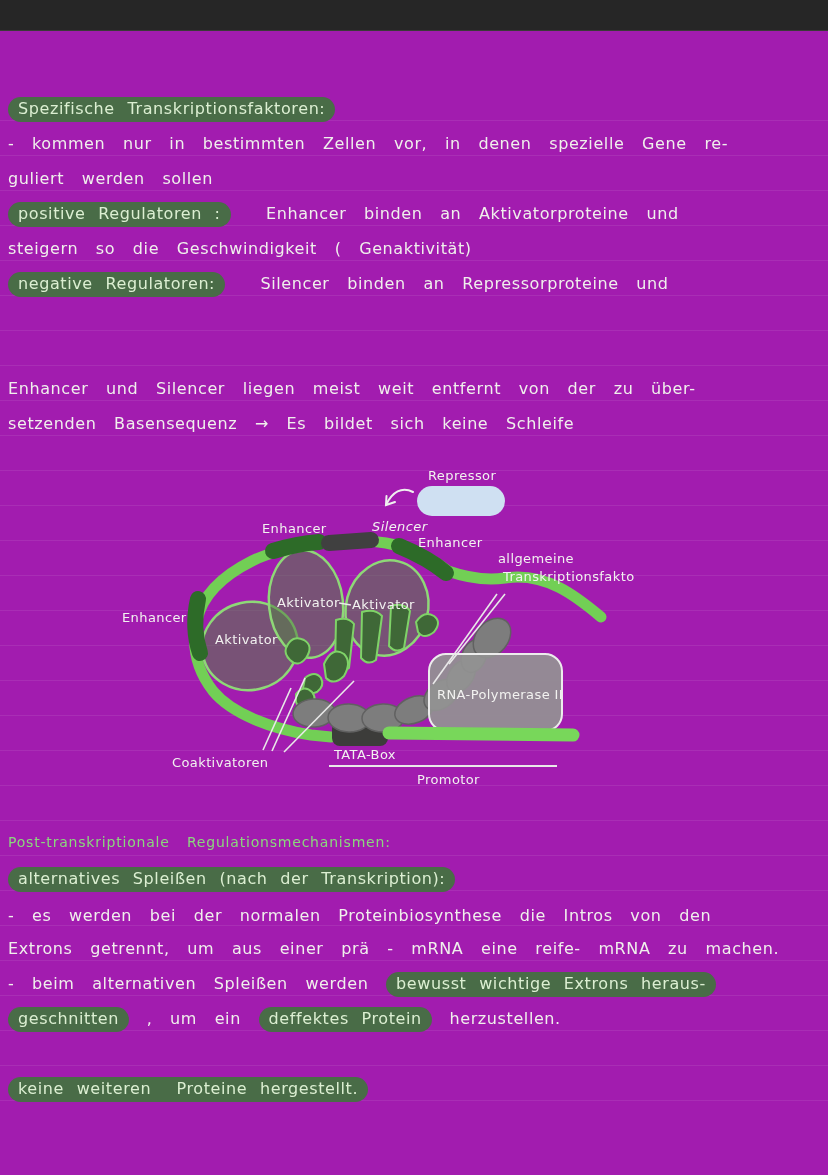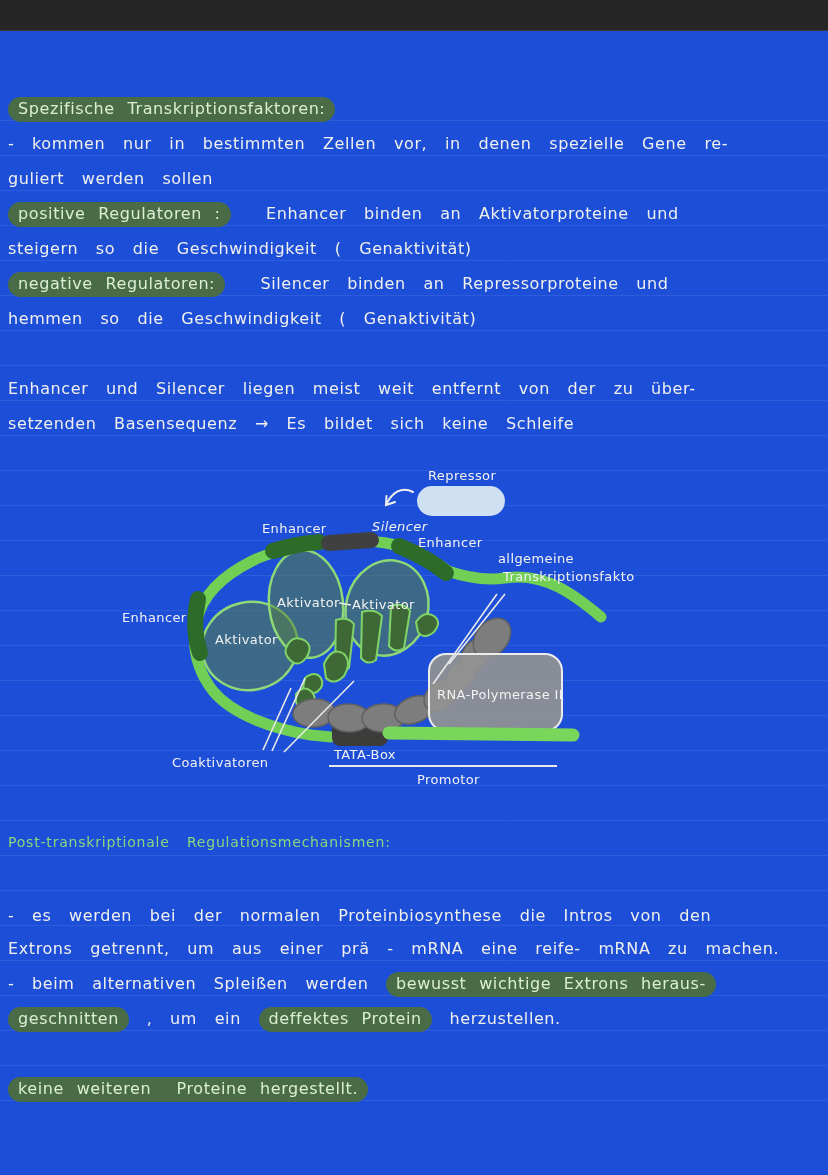--- a/index.html
+++ b/index.html
@@ -1,18 +1,18 @@
 <!DOCTYPE html>
 <html><head>
 <meta charset="utf-8">
 <style>
   html,body{margin:0;padding:0;background:#1e1e1e;}
   .page{
     position:relative;width:828px;height:1175px;overflow:hidden;
-    background:#1d4ed8;
+    background:#a21caf;
     font-family:"DejaVu Sans",sans-serif;
     text-decoration:underline;
   }
   .top-band{position:absolute;top:0;left:0;right:0;height:30px;background:#262626;border-bottom:1px solid #3a3a38;}
   .rules{position:absolute;left:0;top:120px;width:100%;height:982px;pointer-events:none;
     background:repeating-linear-gradient(to bottom,
       rgba(255,255,255,0.08) 0px, rgba(255,255,255,0.08) 1px,
       transparent 1px, transparent 35px);}
   .tline{
     position:absolute;left:8px;right:4px;height:26px;white-space:pre;
@@ -34,25 +34,25 @@
 <div class="page">
   <div class="top-band"></div>
   <div class="rules"></div>
 
   <div class="tline" style="top:99px"><span class="seg hl">Spezifische Transkriptionsfaktoren:</span></div>
   <div class="tline" style="top:134px"><span class="seg">- kommen nur in bestimmten Zellen vor, in denen spezielle Gene re-</span></div>
   <div class="tline" style="top:169px"><span class="seg">guliert werden sollen</span></div>
   <div class="tline" style="top:204px"><span class="seg hl">positive Regulatoren :</span><span class="seg">  Enhancer binden an Aktivatorproteine und</span></div>
   <div class="tline" style="top:274px"><span class="seg hl">negative Regulatoren:</span><span class="seg">  Silencer binden an Repressorproteine und</span></div>
   <div class="tline" style="top:239px"><span class="seg">steigern so die Geschwindigkeit ( Genaktivität)</span></div>
-  <div class="tline" style="top:309px"><span class="seg">hemmen so die Geschwindigkeit ( Genaktivität)</span></div>
   <div class="tline" style="top:379px"><span class="seg">Enhancer und Silencer liegen meist weit entfernt von der zu über-</span></div>
   <div class="tline" style="top:414px"><span class="seg">setzenden Basensequenz → Es bildet sich keine Schleife</span></div>
 
   <div class="tline green-head" style="top:834px"><span class="seg">Post-transkriptionale Regulationsmechanismen:</span></div>
+  <div class="tline" style="top:869px"><span class="seg hl">alternatives Spleißen (nach der Transkription):</span></div>
   <div class="tline" style="top:906px"><span class="seg">- es werden bei der normalen Proteinbiosynthese die Intros von den</span></div>
   <div class="tline" style="top:939px"><span class="seg">Extrons getrennt, um aus einer prä - mRNA eine reife- mRNA zu machen.</span></div>
   <div class="tline" style="top:974px"><span class="seg">- beim alternativen Spleißen werden </span><span class="seg hl">bewusst wichtige Extrons heraus-</span></div>
   <div class="tline" style="top:1009px"><span class="seg hl">geschnitten</span><span class="seg"> , um ein </span><span class="seg hl">deffektes Protein</span><span class="seg"> herzustellen.</span></div>
   <div class="tline" style="top:1079px"><span class="seg hl">keine weiteren  Proteine hergestellt.</span></div>
 
   <svg class="diagram" viewBox="90 455 545 345">
 
     <path d="M 601 617 C 576 596 546 572 505 578 C 483 581 465 577 448 571 C 428 556 408 547 386 543 C 362 539 344 540 324 543 C 296 547 272 551 252 561 C 228 573 203 592 197 620 C 191 646 196 669 213 691 C 232 714 272 729 311 735 L 331 737" fill="none" stroke="#72cf55" stroke-width="11" stroke-linecap="round"></path>
 

